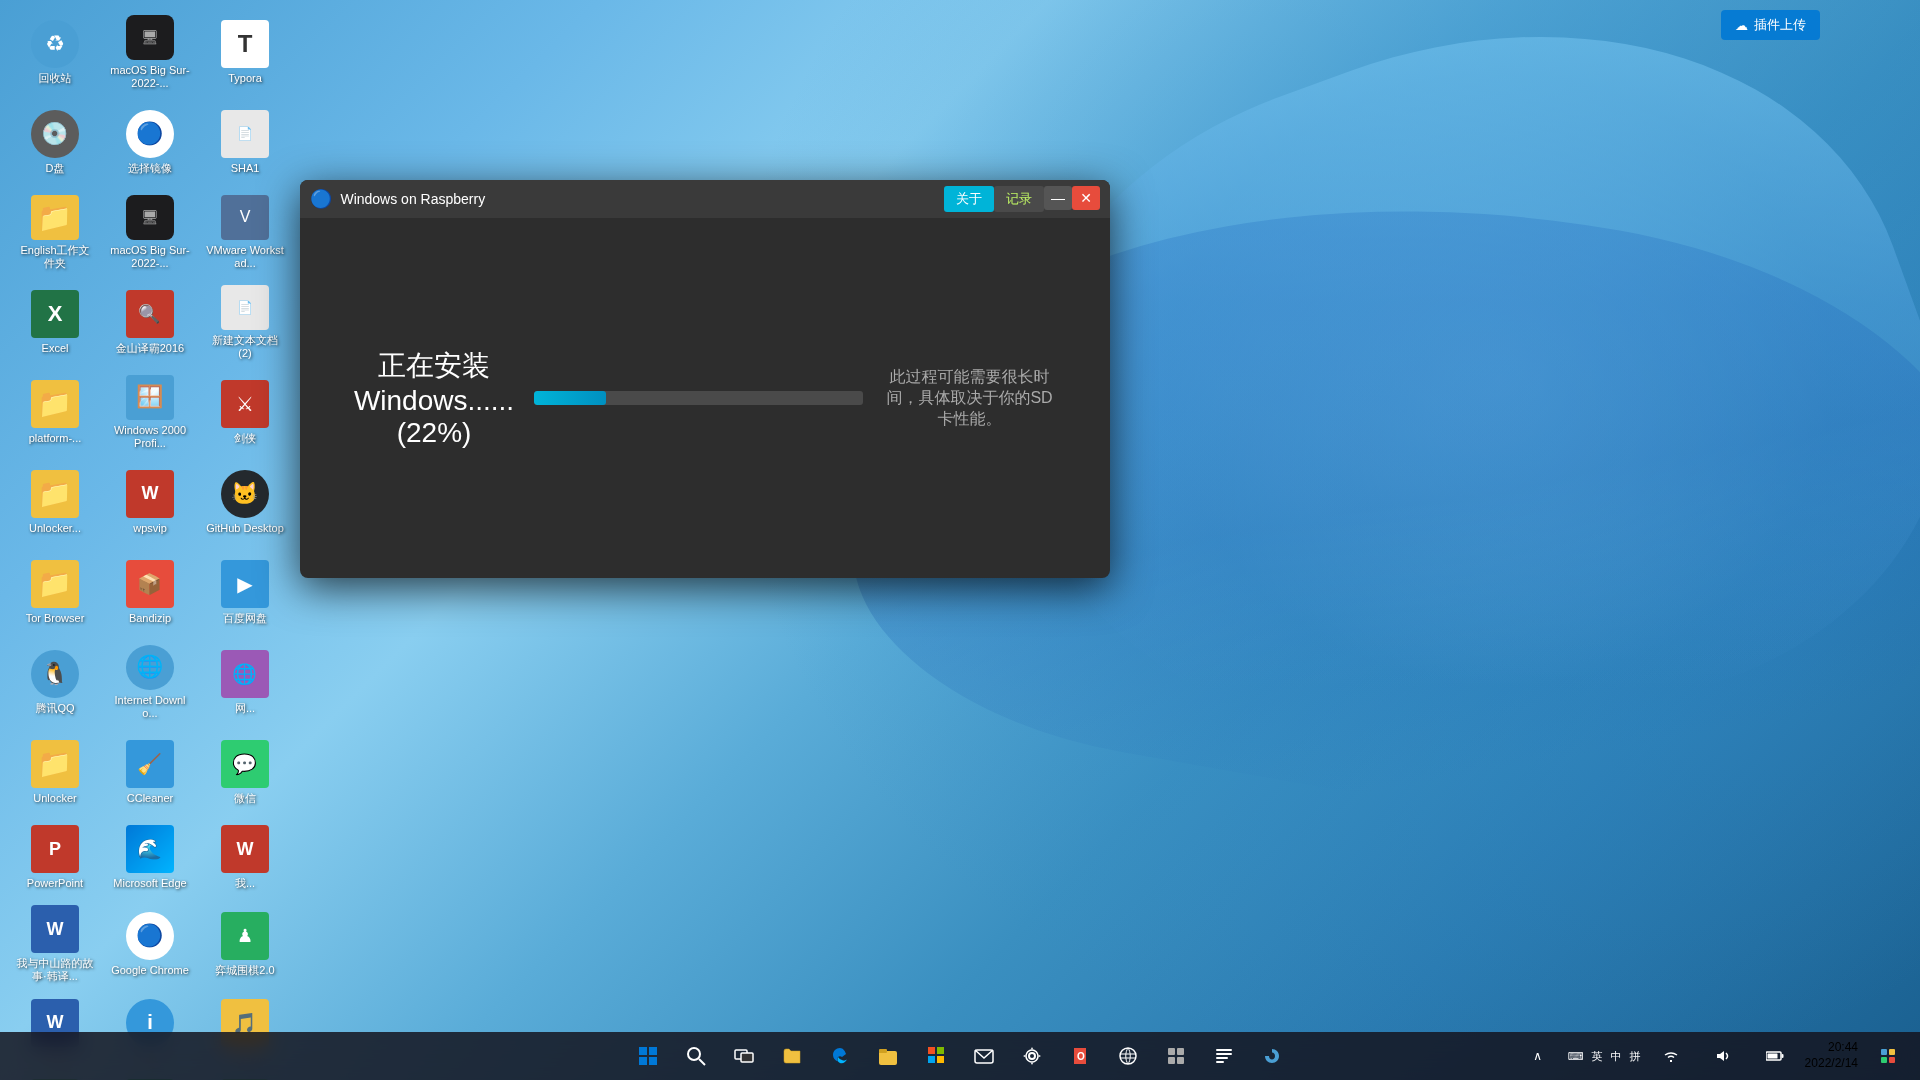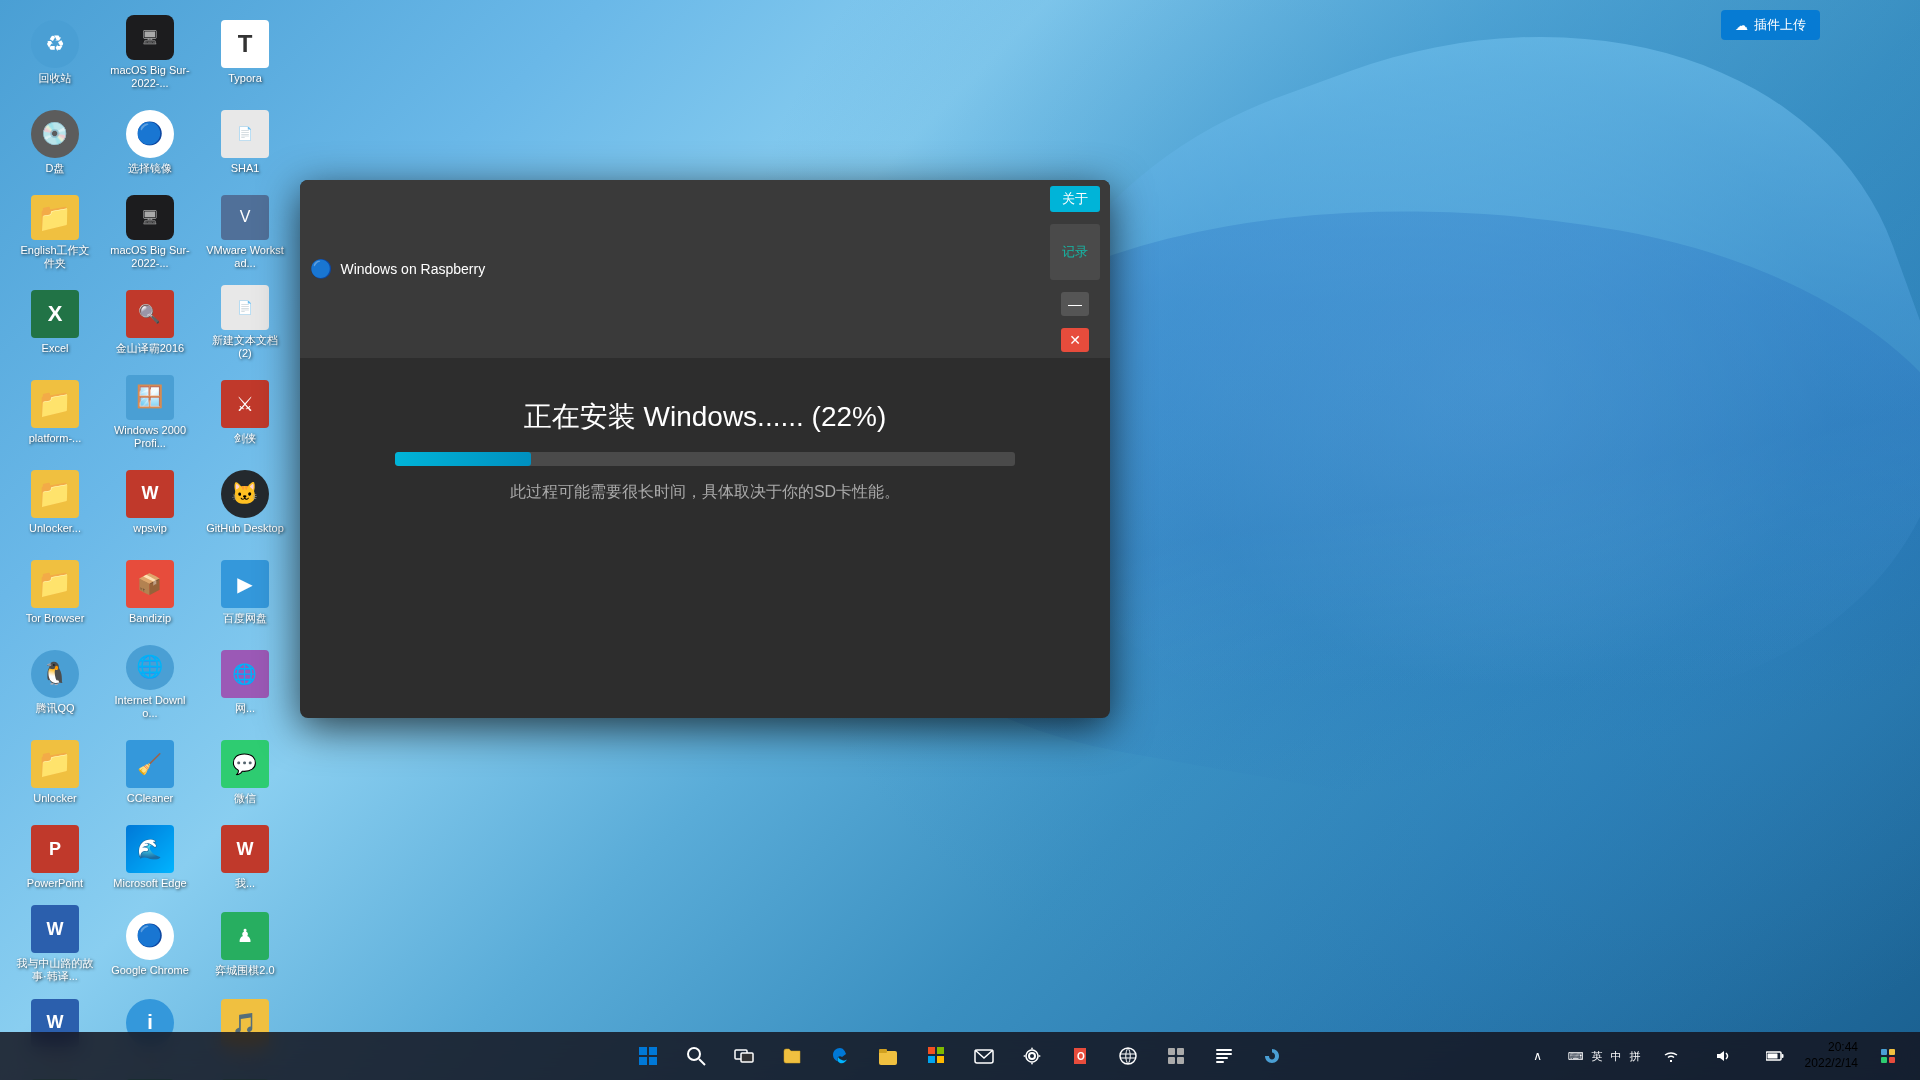--- a/index.html
+++ b/index.html
@@ -186,40 +186,39 @@
     }
 
     .dialog-title-text {
       color: white;
       font-size: 14px;
       flex: 1;
     }
 
     .dialog-btn-group {
       display: flex;
-      align-items: center;
-      gap: 12px;
-      flex-direction: column;
+      align-items: flex-start;
+      gap: 0;
     }
 
     .dialog-btn-about {
       background: #00b4d8;
       color: white;
       border: none;
       padding: 4px 12px;
       border-radius: 3px;
       font-size: 13px;
       cursor: pointer;
     }
 
     .dialog-btn-log {
       background: #4a4a4a;
-      color: #14b8a6;
+      color: #bef264;
       border: none;
-      padding: 19px 12px;
+      padding: 4px 12px;
       border-radius: 3px;
       font-size: 13px;
       cursor: pointer;
     }
 
     .dialog-btn-min {
       background: #555;
       color: white;
       border: none;
       width: 28px;
@@ -266,21 +265,21 @@
       color: white;
       background: #00b4d8;
       border-bottom: 2px solid #0090c0;
     }
 
     
     .dialog-content {
       padding: 40px 50px;
       min-height: 360px;
       display: flex;
-      flex-direction: column;
+      flex-direction: row;
       align-items: center;
       gap: 16px;
     }
 
     .install-title {
       color: white;
       font-size: 28px;
       font-weight: normal;
       text-align: center;
     }

